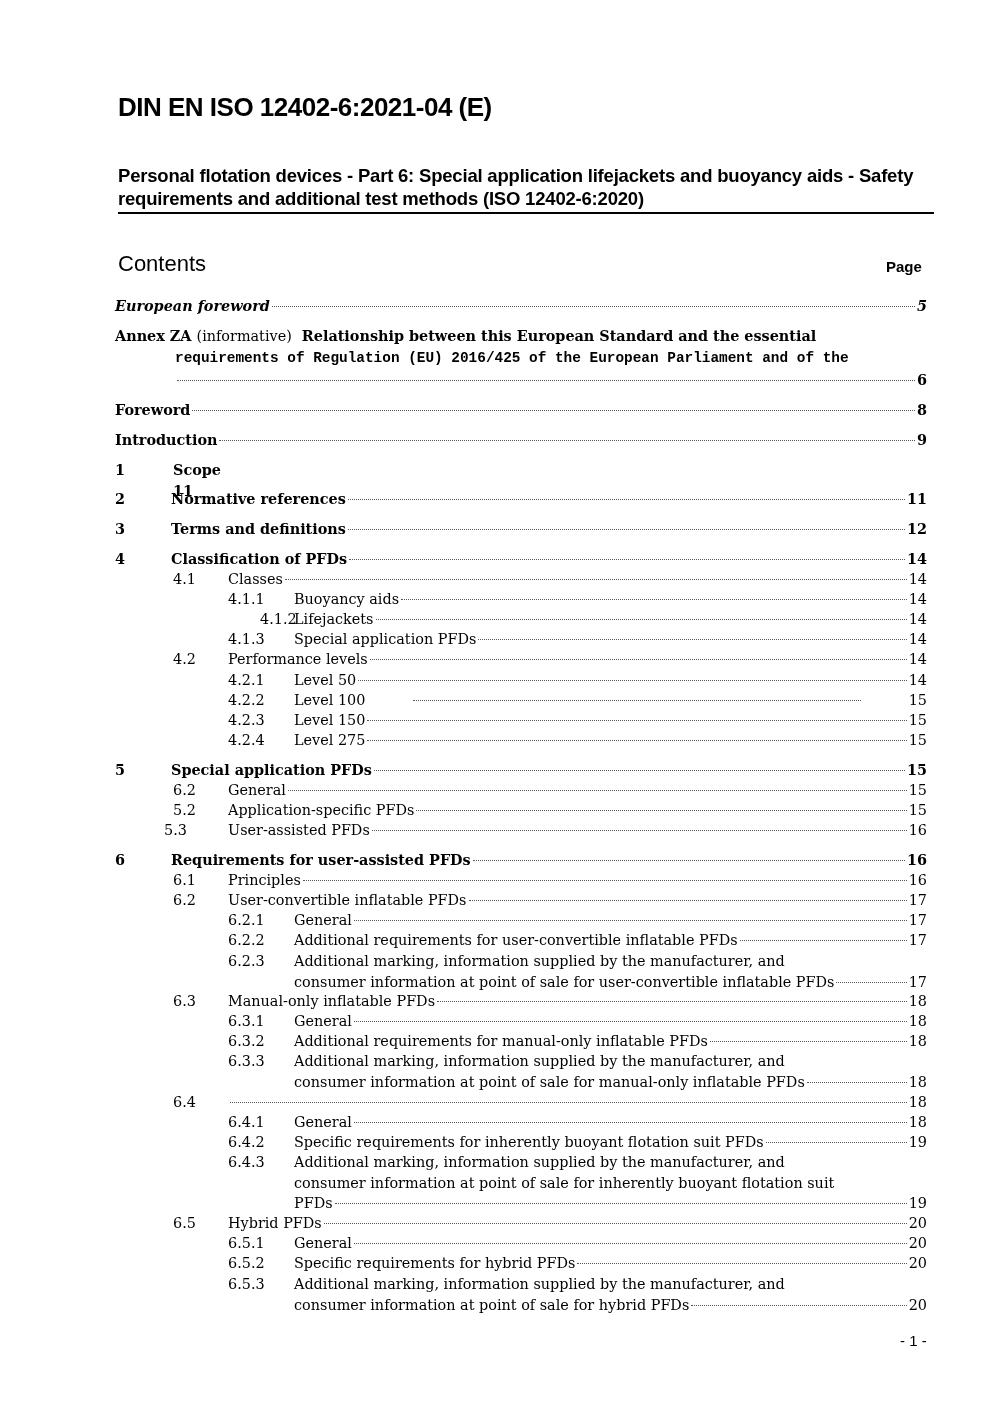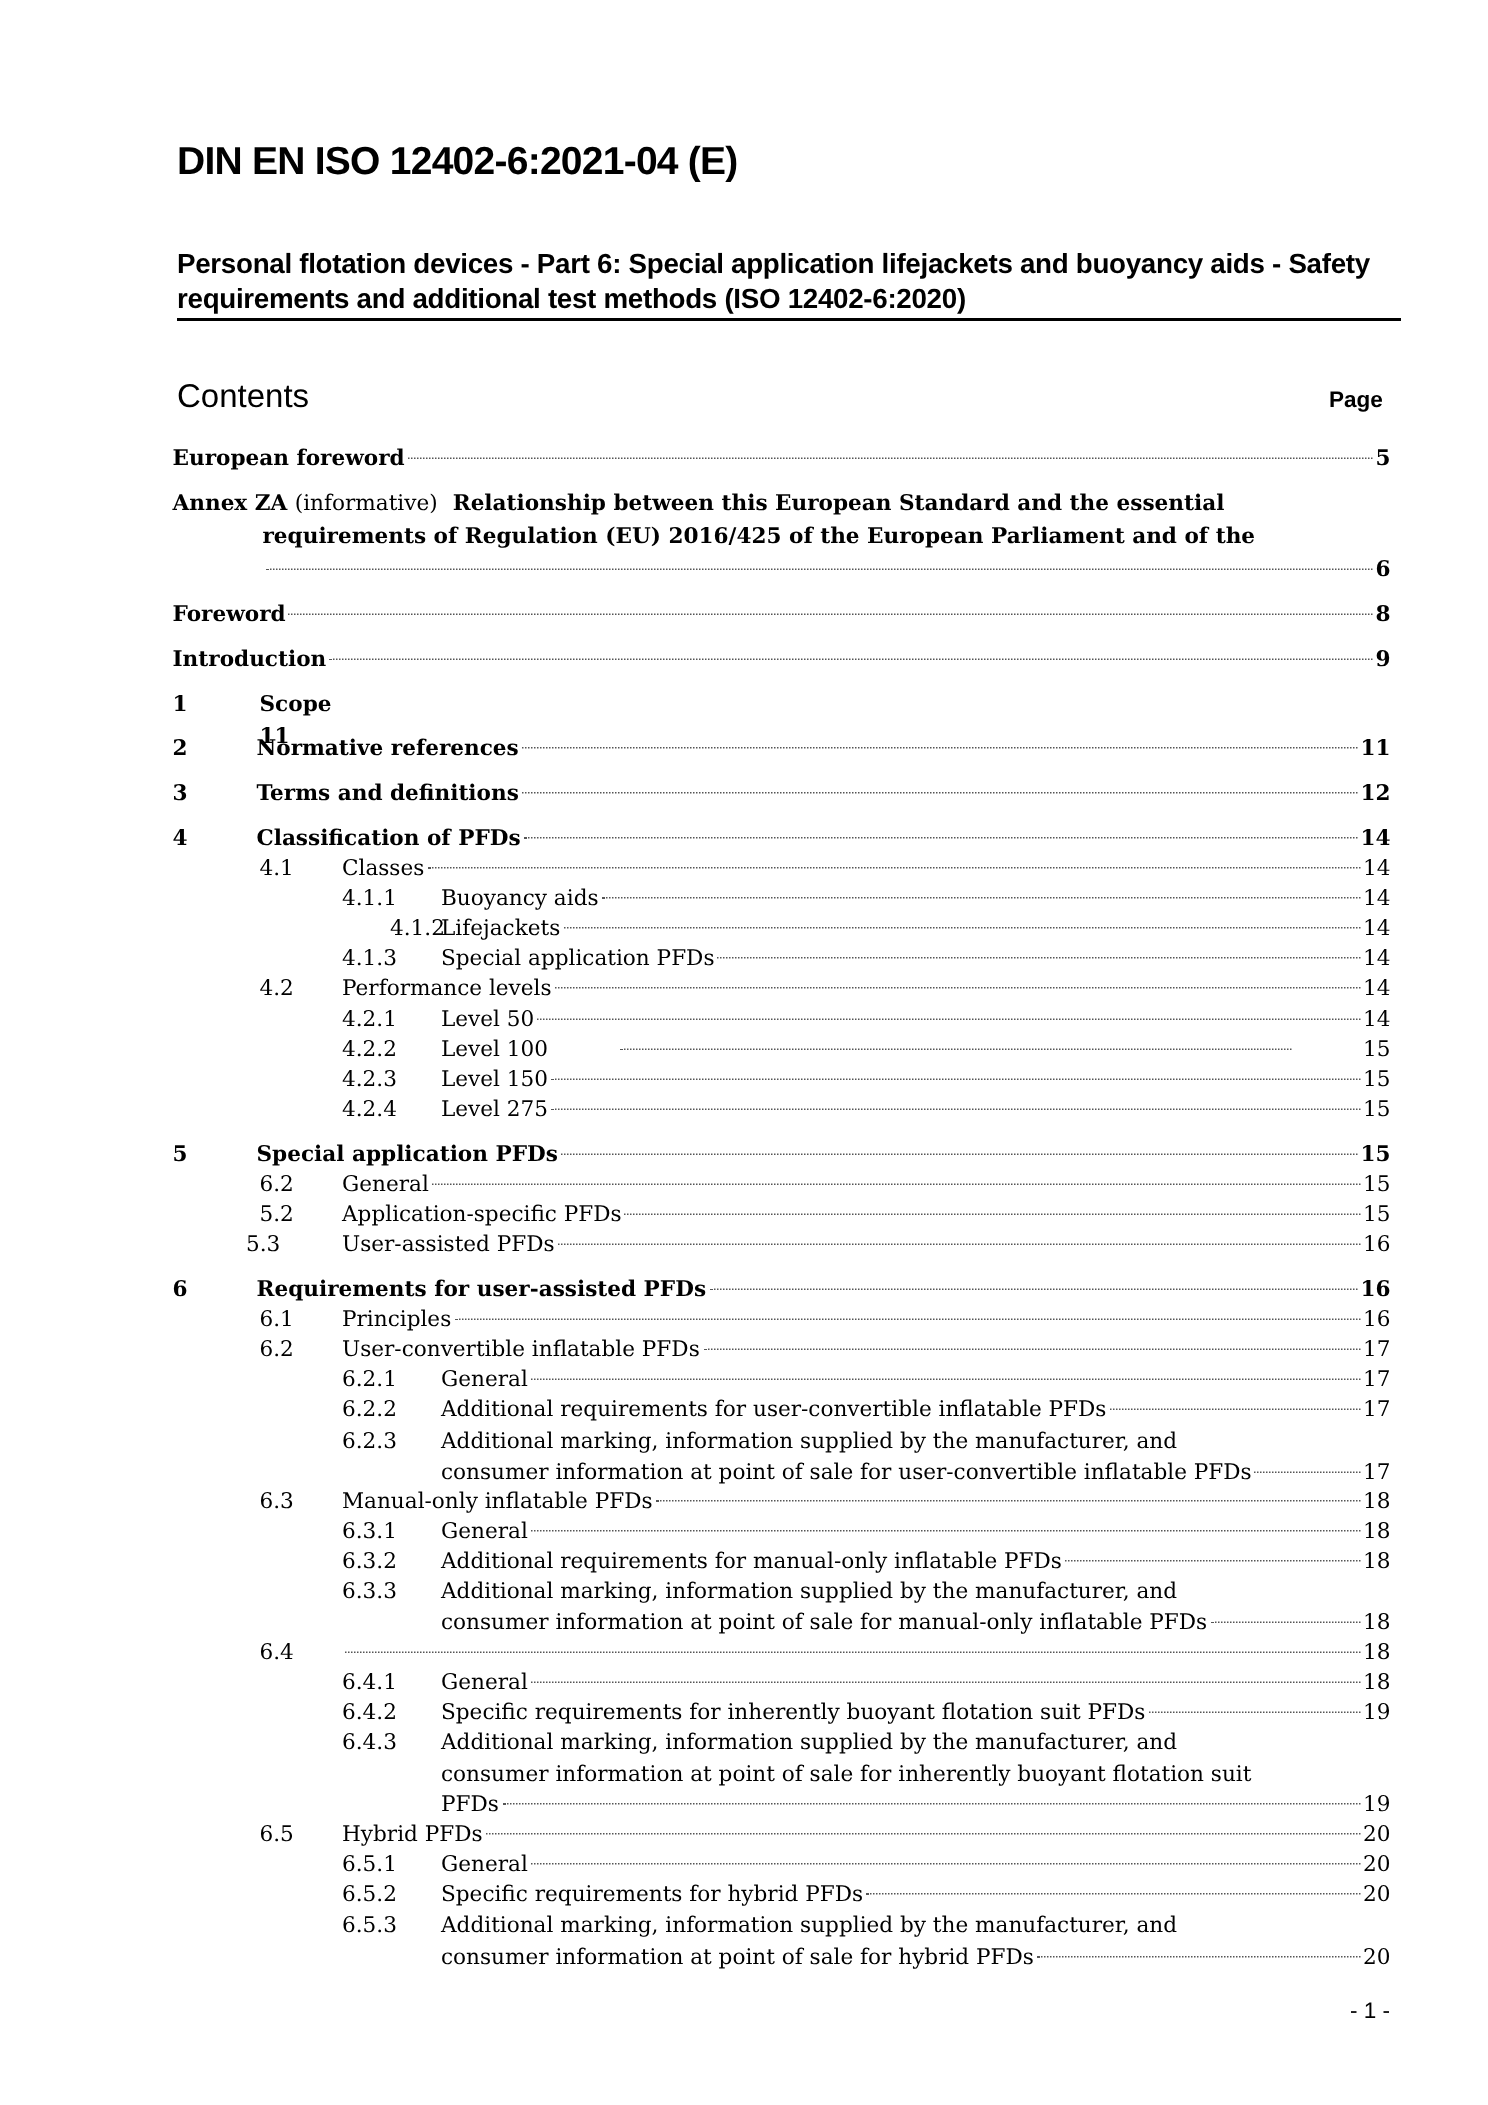--- a/index.html
+++ b/index.html
@@ -27,28 +27,28 @@
 <div class="contents-heading">Contents</div>
 <div class="page-label">Page</div>
 
 <div class="toc" id="toc">
 
   <div class="line bold" style="left:0; top:326px;">
     <span>Annex ZA</span>
     <span class="plain">(informative)</span>&nbsp;
     <span>Relationship between this European Standard and the essential</span>
   </div>
-  <div class="line bold" style="left:60px; top:348px;">
+  <div class="line bold" style="left:60px; top:348px;font-family:Liberation Mono, monospace;">
     <span>requirements of Regulation (EU) 2016/425 of the European Parliament and of the</span>
   </div>
   <div class="row bold" style="top:370px; left:60px; width:752px;">
     <span class="dots"></span>
     <span class="pg">6</span>
   </div>
-<div class="row bold" style="top: 296px; left: 0px; width: 812px;">
+<div class="row bold" style="top: 296px; left: 0px; width: 812px; font-style: italic;">
       <span class="txt">European foreword</span>
       <span class="dots"></span>
       <span class="pg">5</span>
     </div>
     <div class="row bold" style="top: 400px; left: 0px; width: 812px;">
       <span class="txt">Foreword</span>
       <span class="dots"></span>
       <span class="pg">8</span>
     </div>
     <div class="row bold" style="top: 430px; left: 0px; width: 812px;">

